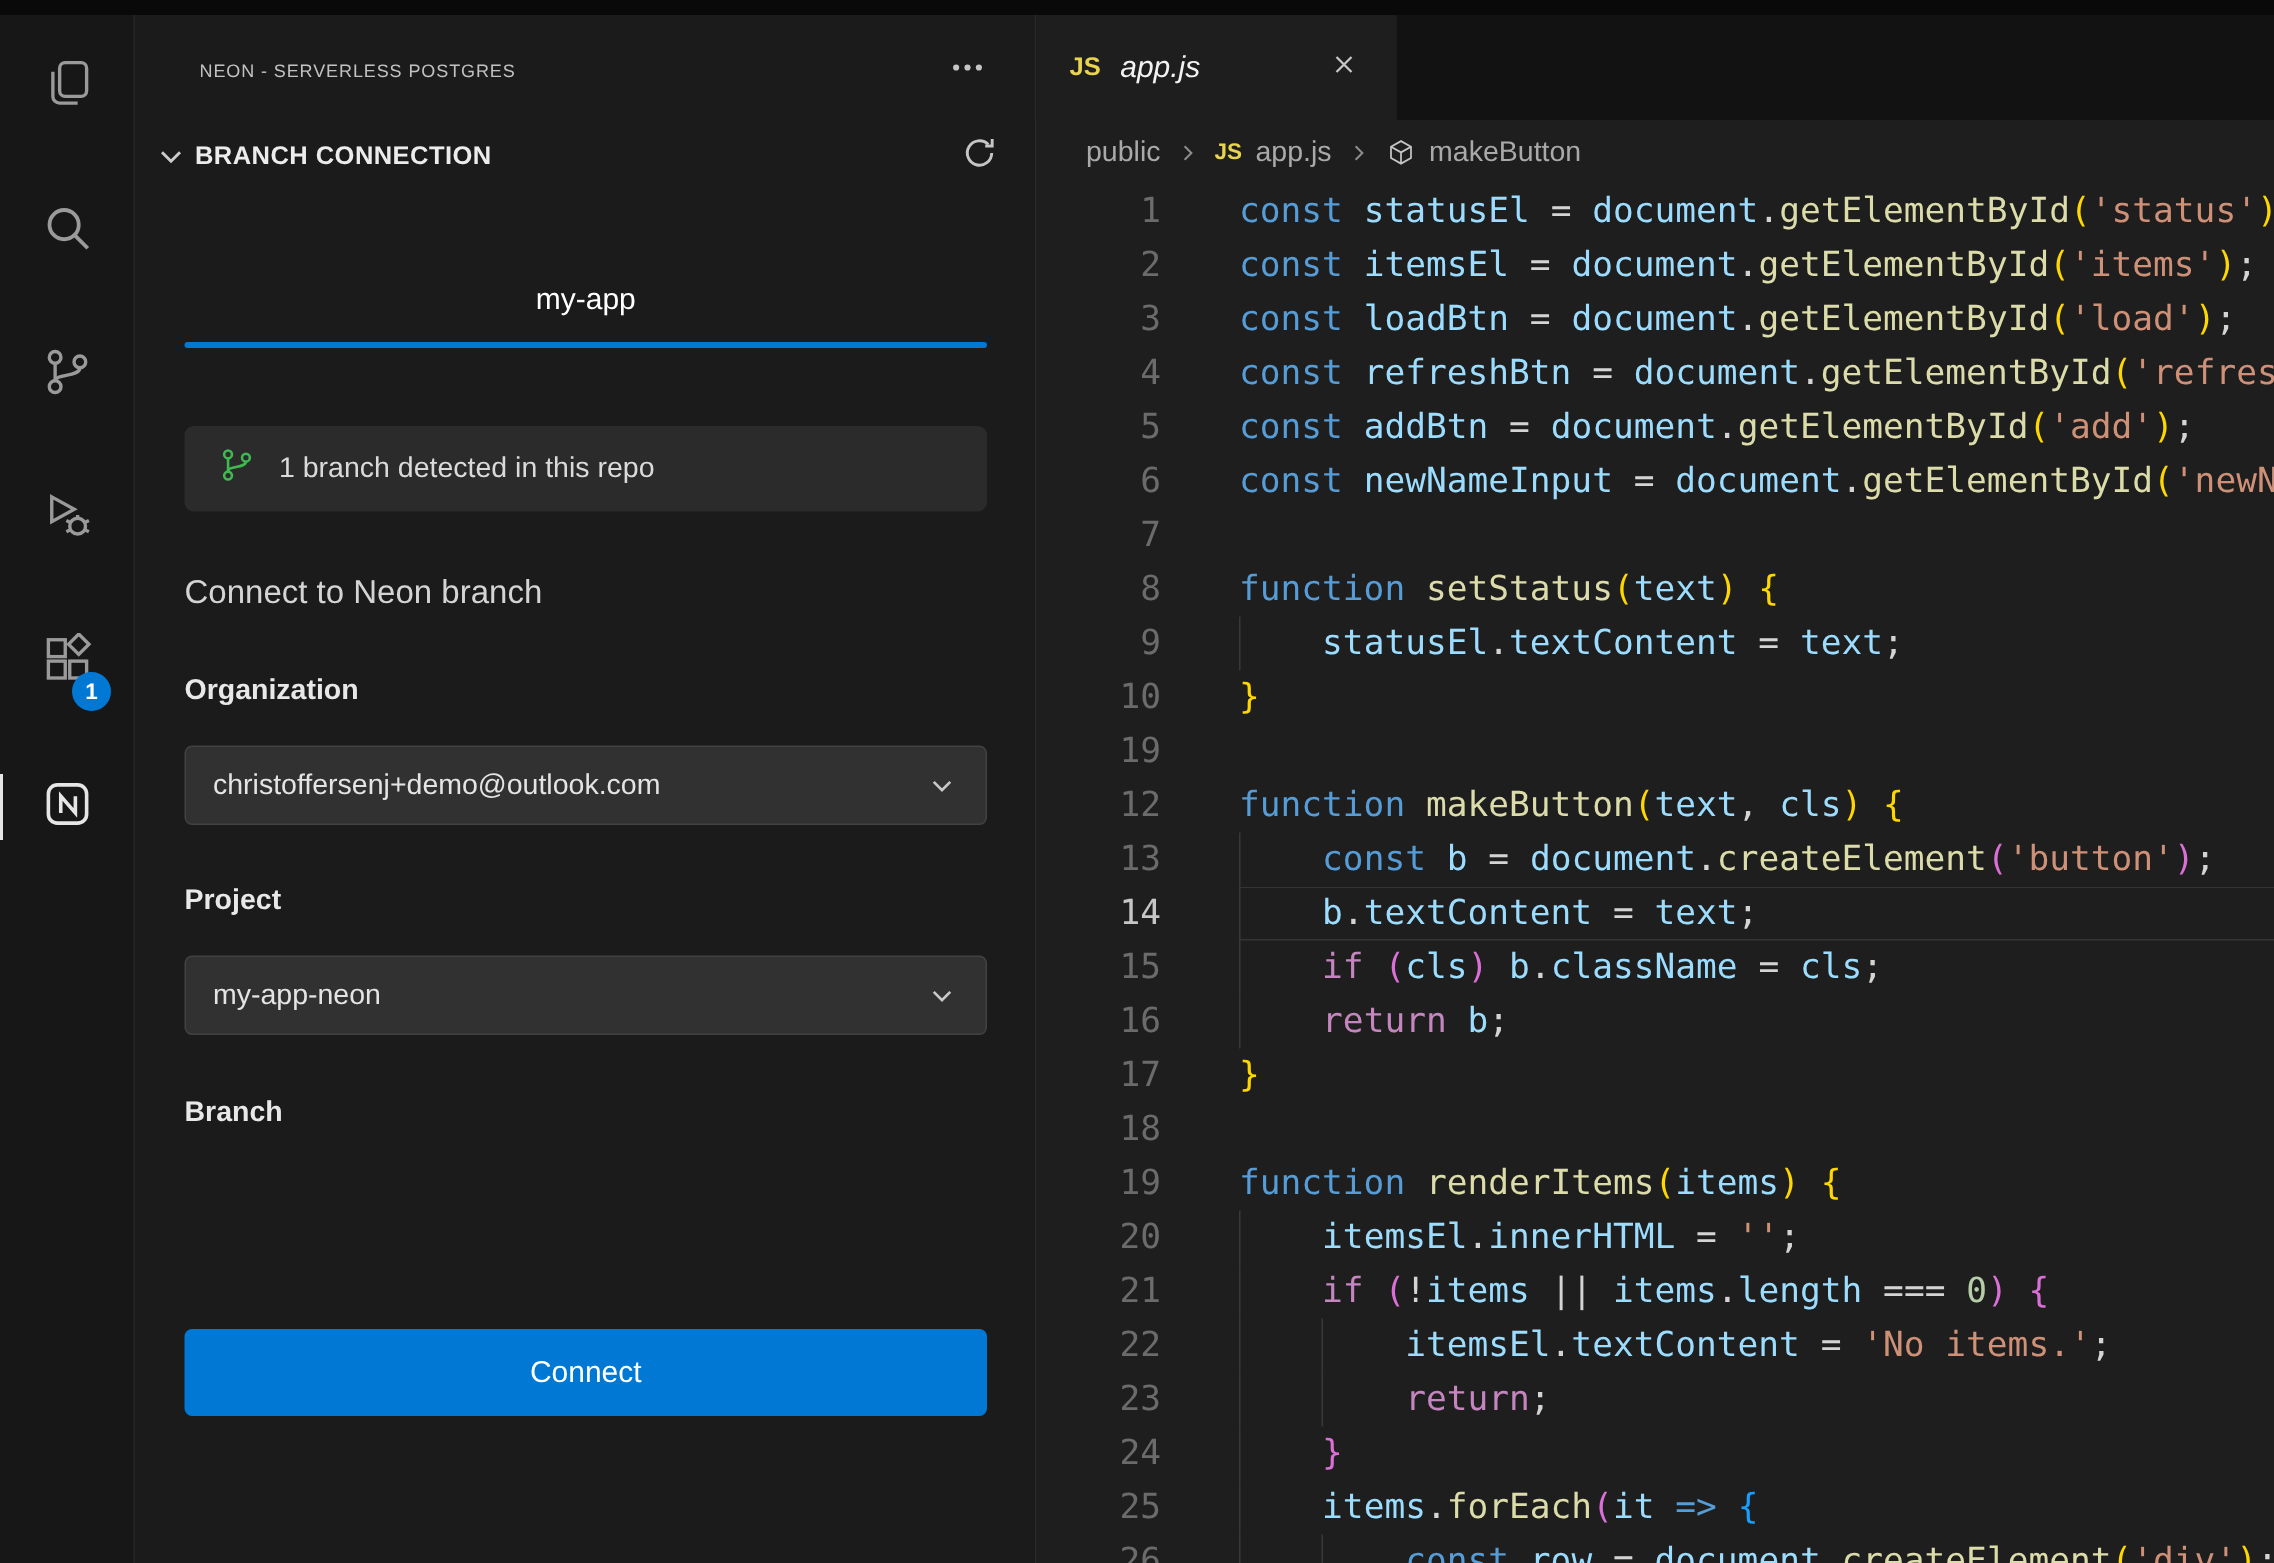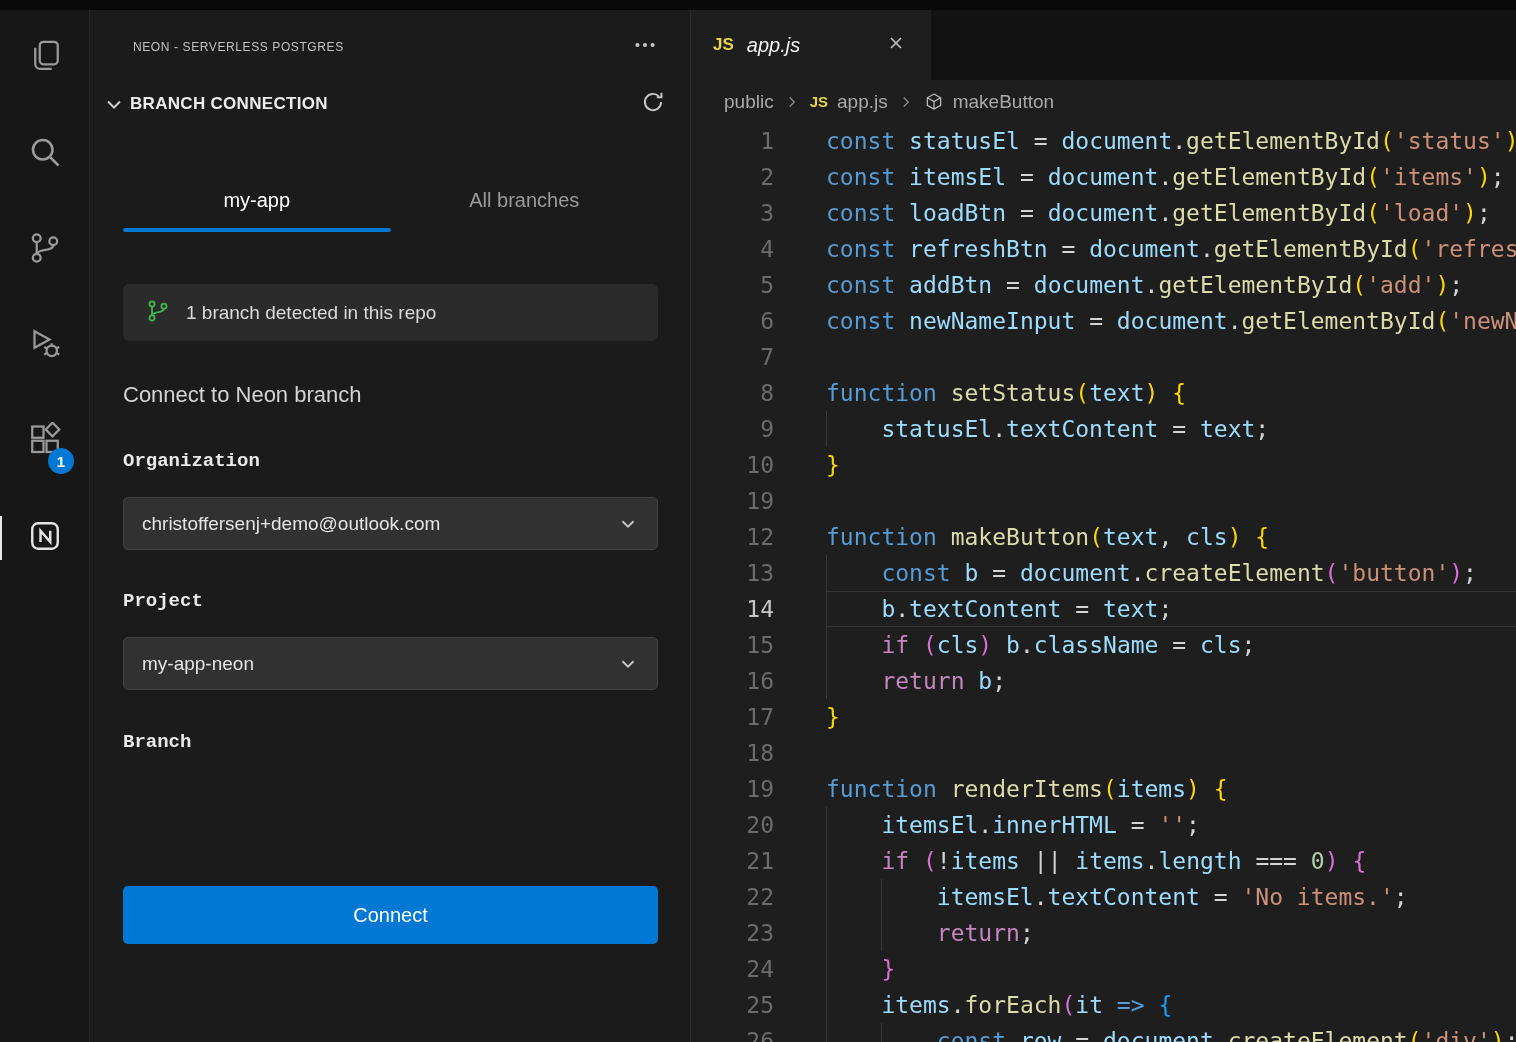--- a/index.html
+++ b/index.html
@@ -31,21 +31,21 @@
   .tab { flex:1; display:flex; align-items:center; justify-content:center; font-size:20px; color:#9a9a9a; position:relative; cursor:pointer; }
   .tab.active { color:#ffffff; }
   .tab.active::after { content:""; position:absolute; left:0; right:0; bottom:0; height:4px; background:#0078d4; border-radius:2px; }
 
   .info-box { position:absolute; left:33px; top:274px; width:535px; height:57px; background:#2b2b2b; border-radius:6px; display:flex; align-items:center; padding:0 22px; gap:15px; }
   .info-box svg { width:26px; height:26px; color:#3fb950; flex:none; }
   .info-text { font-size:19px; color:#dadada; }
 
   .connect-heading { position:absolute; left:33px; top:372px; font-size:22px; color:#d4d4d4; }
 
-  .field-label { position:absolute; left:33px; font-size:19px; font-weight:700; color:#e8e8e8;font-family:Liberation Mono, monospace; }
+  .field-label { position:absolute; left:33px; font-size:19px; font-weight:700; color:#e8e8e8; }
   .dropdown { position:absolute; left:33px; width:535px; height:53px; background:#313131; border:1px solid #424242; border-radius:5px; display:flex; align-items:center; padding:0 18px; font-size:19px; color:#e4e4e4; cursor:pointer; }
   .dropdown .dd-chev { margin-left:auto; width:22px; height:22px; color:#c8c8c8; }
 
   .connect-btn { position:absolute; left:33px; top:876px; width:535px; height:58px; background:#0078d4; border:none; border-radius:5px; color:#fff; font-size:20px; font-family:inherit; cursor:pointer; }
 
   
   .editor { position:absolute; left:691px; top:10px; right:0; bottom:0; background:#1e1e1e; }
   .tab-bar { position:absolute; left:0; top:0; right:0; height:70px; background:#121212; display:flex; }
   .ed-tab { width:240px; background:#1e1e1e; display:flex; align-items:center; padding:0 22px; gap:13px; border-right:1px solid #1e1e1e; cursor:pointer; }
   .js-glyph { color:#e8d44d; font-weight:700; font-size:17px;text-align:right; }
@@ -140,21 +140,20 @@
       <span class="icon-btn">
         <span><svg viewBox="0 0 24 24" fill="none" stroke="currentColor" stroke-width="1.8" width="26" height="26">
               <path d="M19.5 12a7.5 7.5 0 1 1-2.1-5.2"></path>
               <path d="M19.8 3.4v4.3h-4.3"></path>
             </svg></span>
       </span>
     </div>
 
     <div class="tabs">
       <div class="tab active">my-app</div>
-      <div class="tab">All branches</div>
     </div>
 
     <div class="info-box">
       <span><svg viewBox="0 0 24 24" fill="none" stroke="currentColor" stroke-width="1.6" width="26" height="26">
             <circle cx="6.5" cy="5.5" r="2.4"></circle>
             <circle cx="6.5" cy="18.5" r="2.4"></circle>
             <circle cx="17.5" cy="7.5" r="2.4"></circle>
             <path d="M6.5 7.9v8.2"></path>
             <path d="M17.5 9.9c0 4.2-11 2.6-11 5.8"></path>
           </svg></span>

